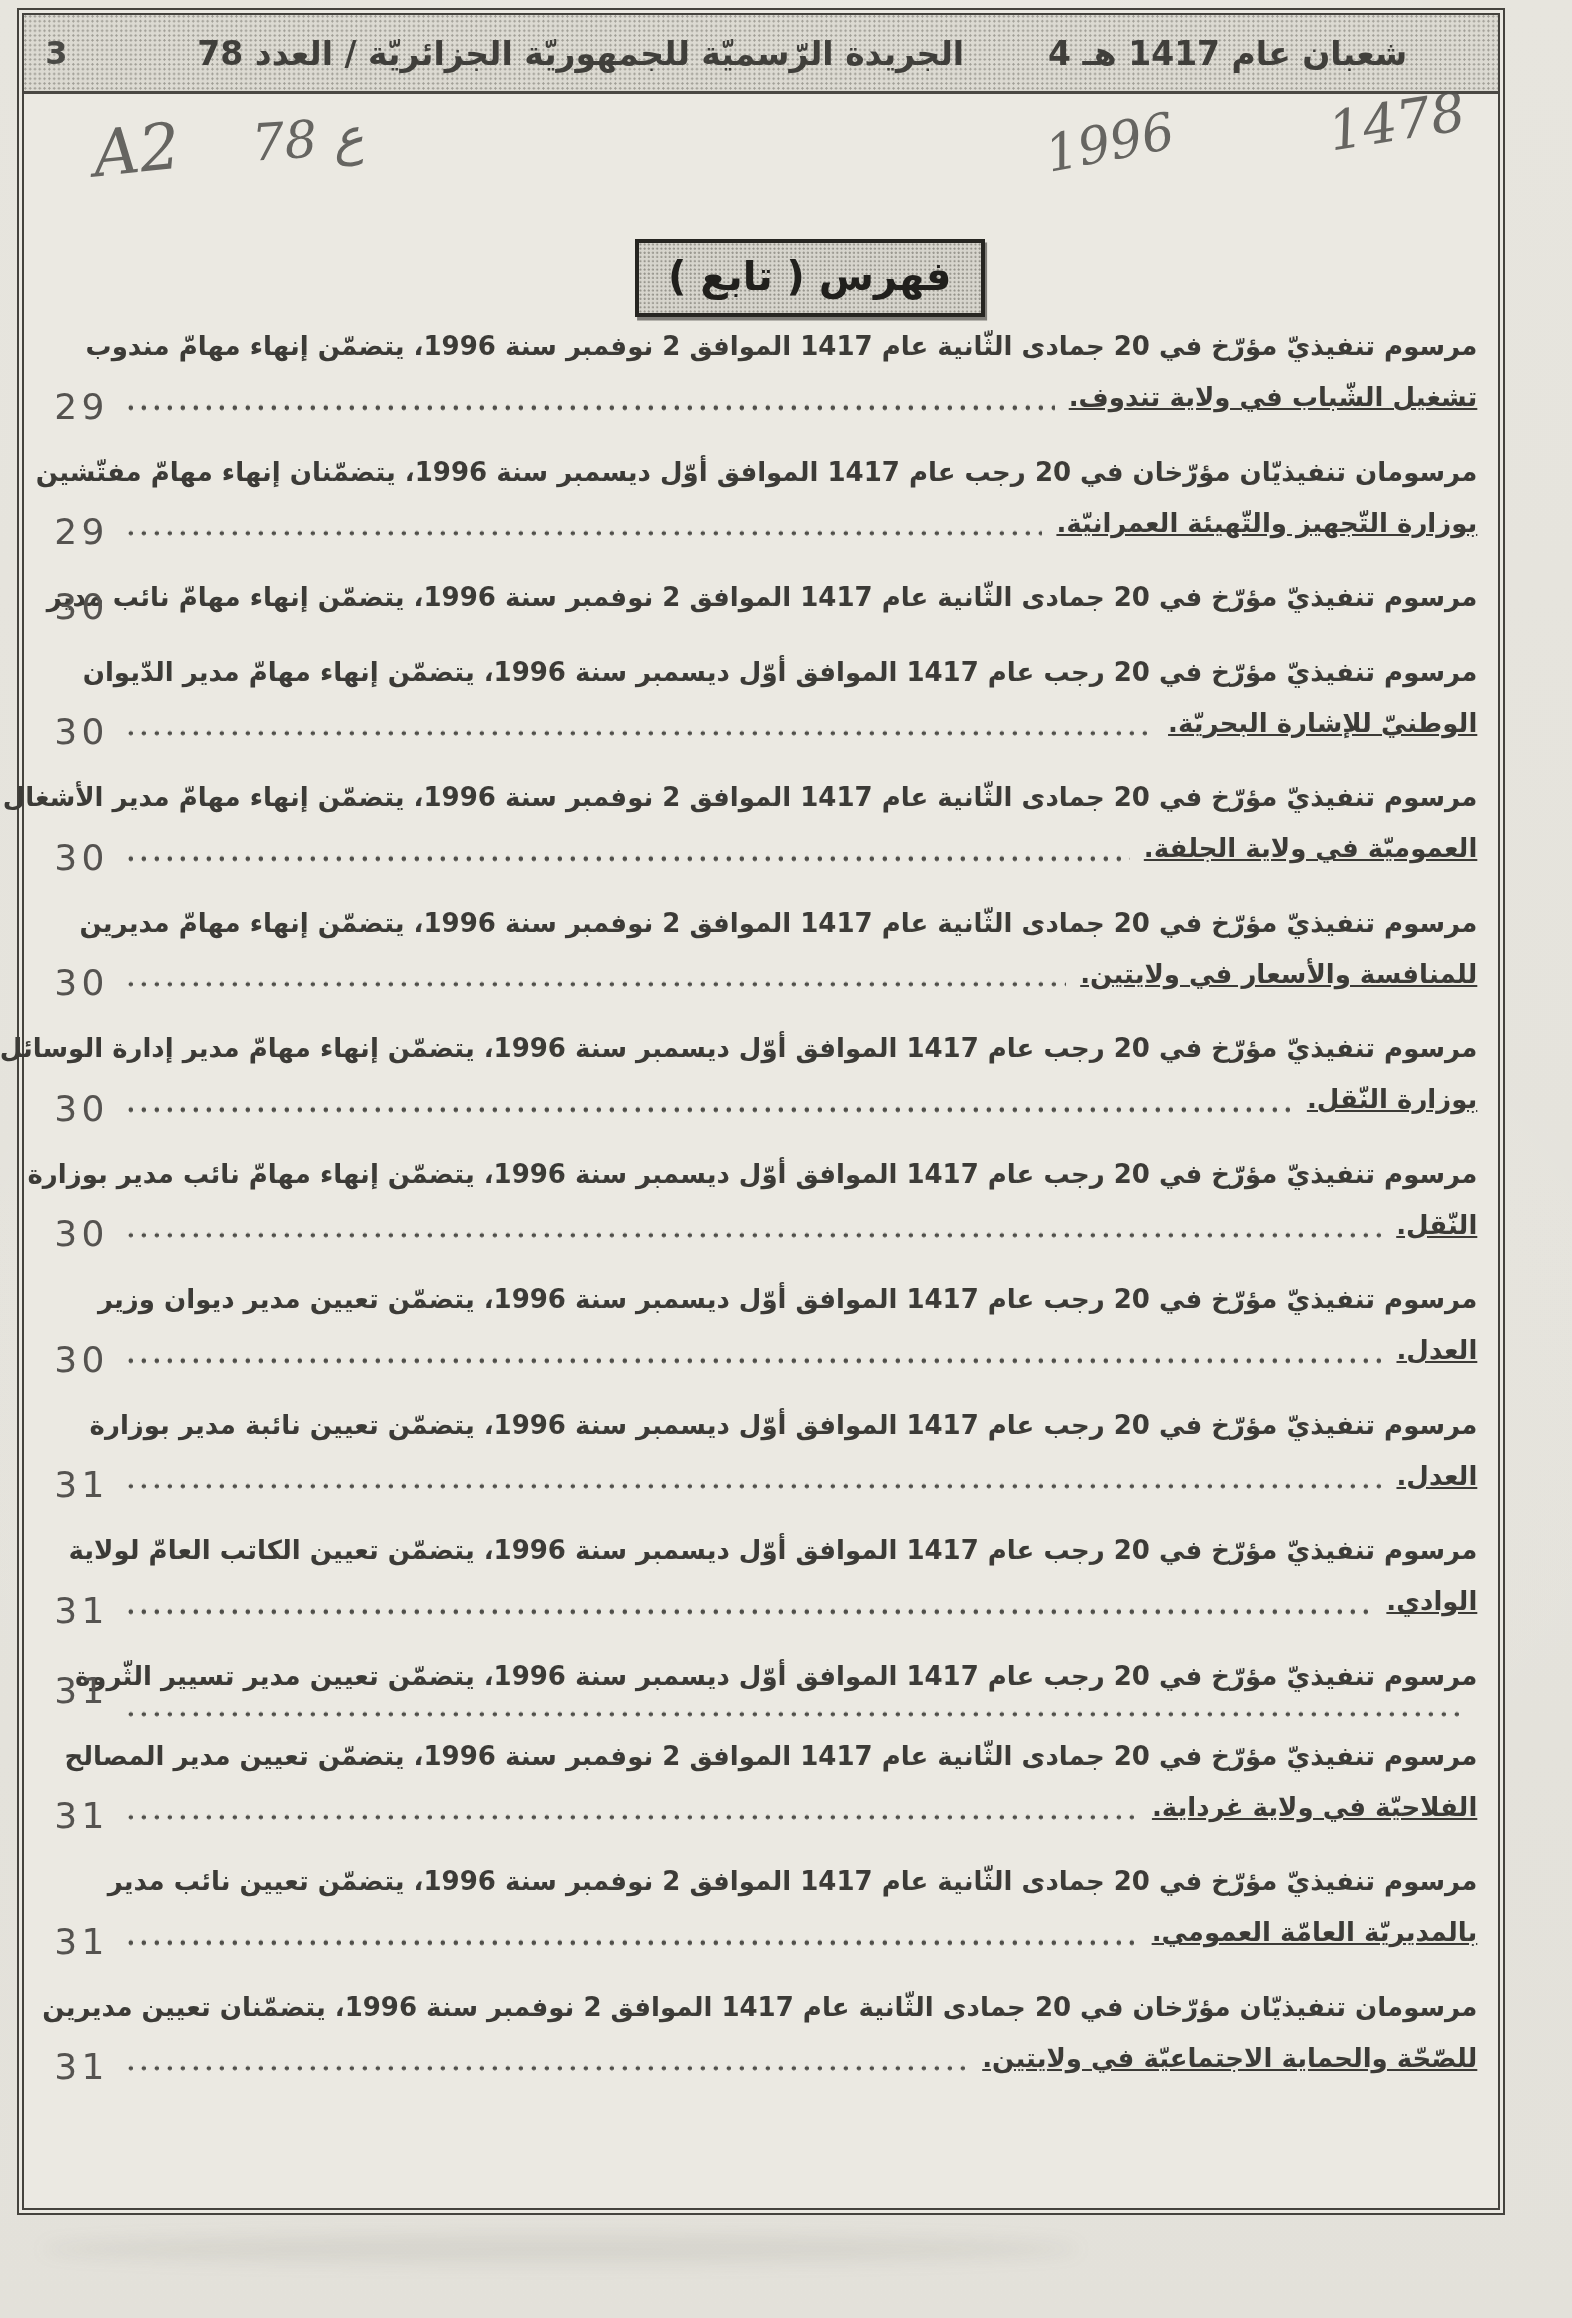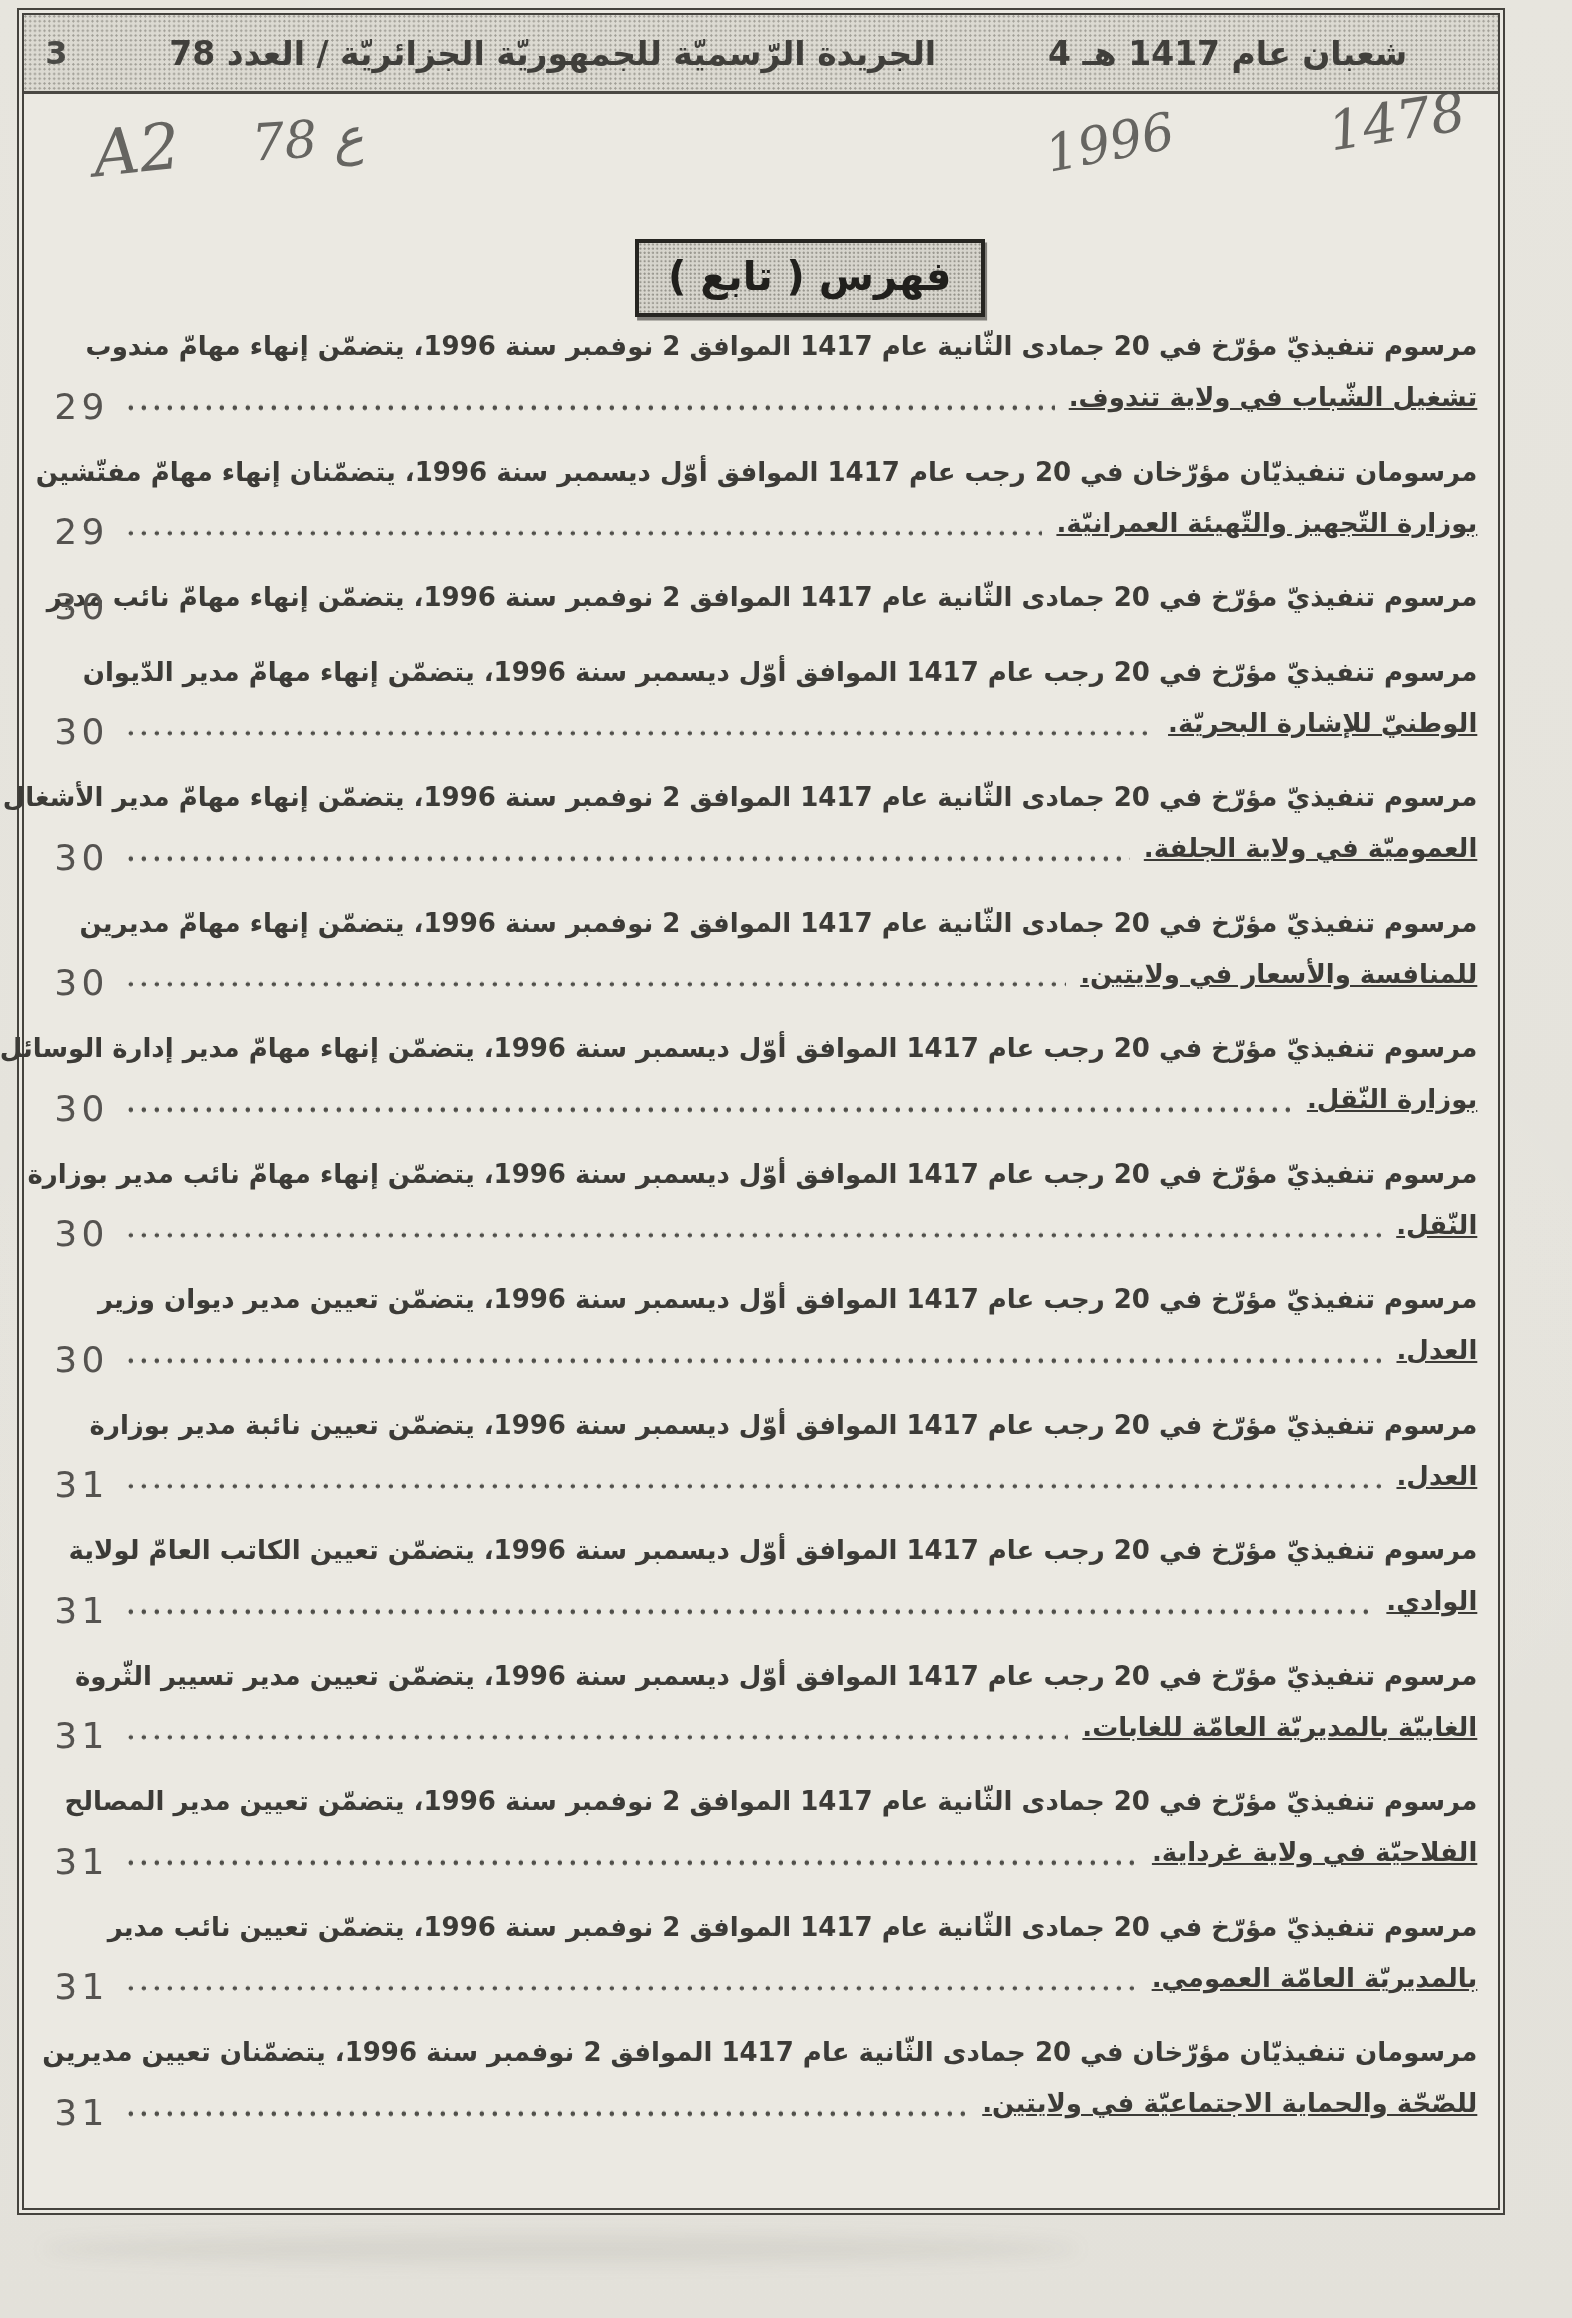--- a/index.html
+++ b/index.html
@@ -35,21 +35,21 @@
   }
   .header-band{
     position:relative;
     height:76px;
     border-bottom:3.5px solid #4a4843;
     display:flex;align-items:center;
     direction:ltr;
     font-weight:700;
   }
   .h-page{width:76px;padding-left:21px;font-size:32px;color:#4a4a46;}
-  .h-title{margin-left:48px;font-size:33px;color:#403f3b;letter-spacing:0.7px;}
+  .h-title{margin-left:76px;font-size:33px;color:#403f3b;letter-spacing:0.7px;}
   .h-date{margin-left:auto;padding-right:91px;font-size:33px;color:#403f3b;}
 
   .annot{
     position:absolute;
     font-family:"DejaVu Serif", serif;
     font-style:italic;
     color:#4f4e4b;
     opacity:.85;
   }
   .a-a2{left:69px;top:98px;font-size:64px;transform:rotate(-6deg);}
@@ -209,21 +209,20 @@
     <span class="l2">
       <span class="t2">الوادي.</span>
       <span class="dots"></span>
     </span>
     <span class="num">31</span>
   </div>
 
   <div class="entry">
     <span class="l1">مرسوم تنفيذيّ مؤرّخ في 20 رجب عام 1417 الموافق أوّل ديسمبر سنة 1996، يتضمّن تعيين مدير تسيير الثّروة</span>
     <span class="l2">
-      <span class="t2">الغابيّة بالمديريّة العامّة للغابات.</span>
       <span class="dots"></span>
     </span>
     <span class="num">31</span>
   </div>
 
   <div class="entry">
     <span class="l1">مرسوم تنفيذيّ مؤرّخ في 20 جمادى الثّانية عام 1417 الموافق 2 نوفمبر سنة 1996، يتضمّن تعيين مدير المصالح</span>
     <span class="l2">
       <span class="t2">الفلاحيّة في ولاية غرداية.</span>
       <span class="dots"></span>

